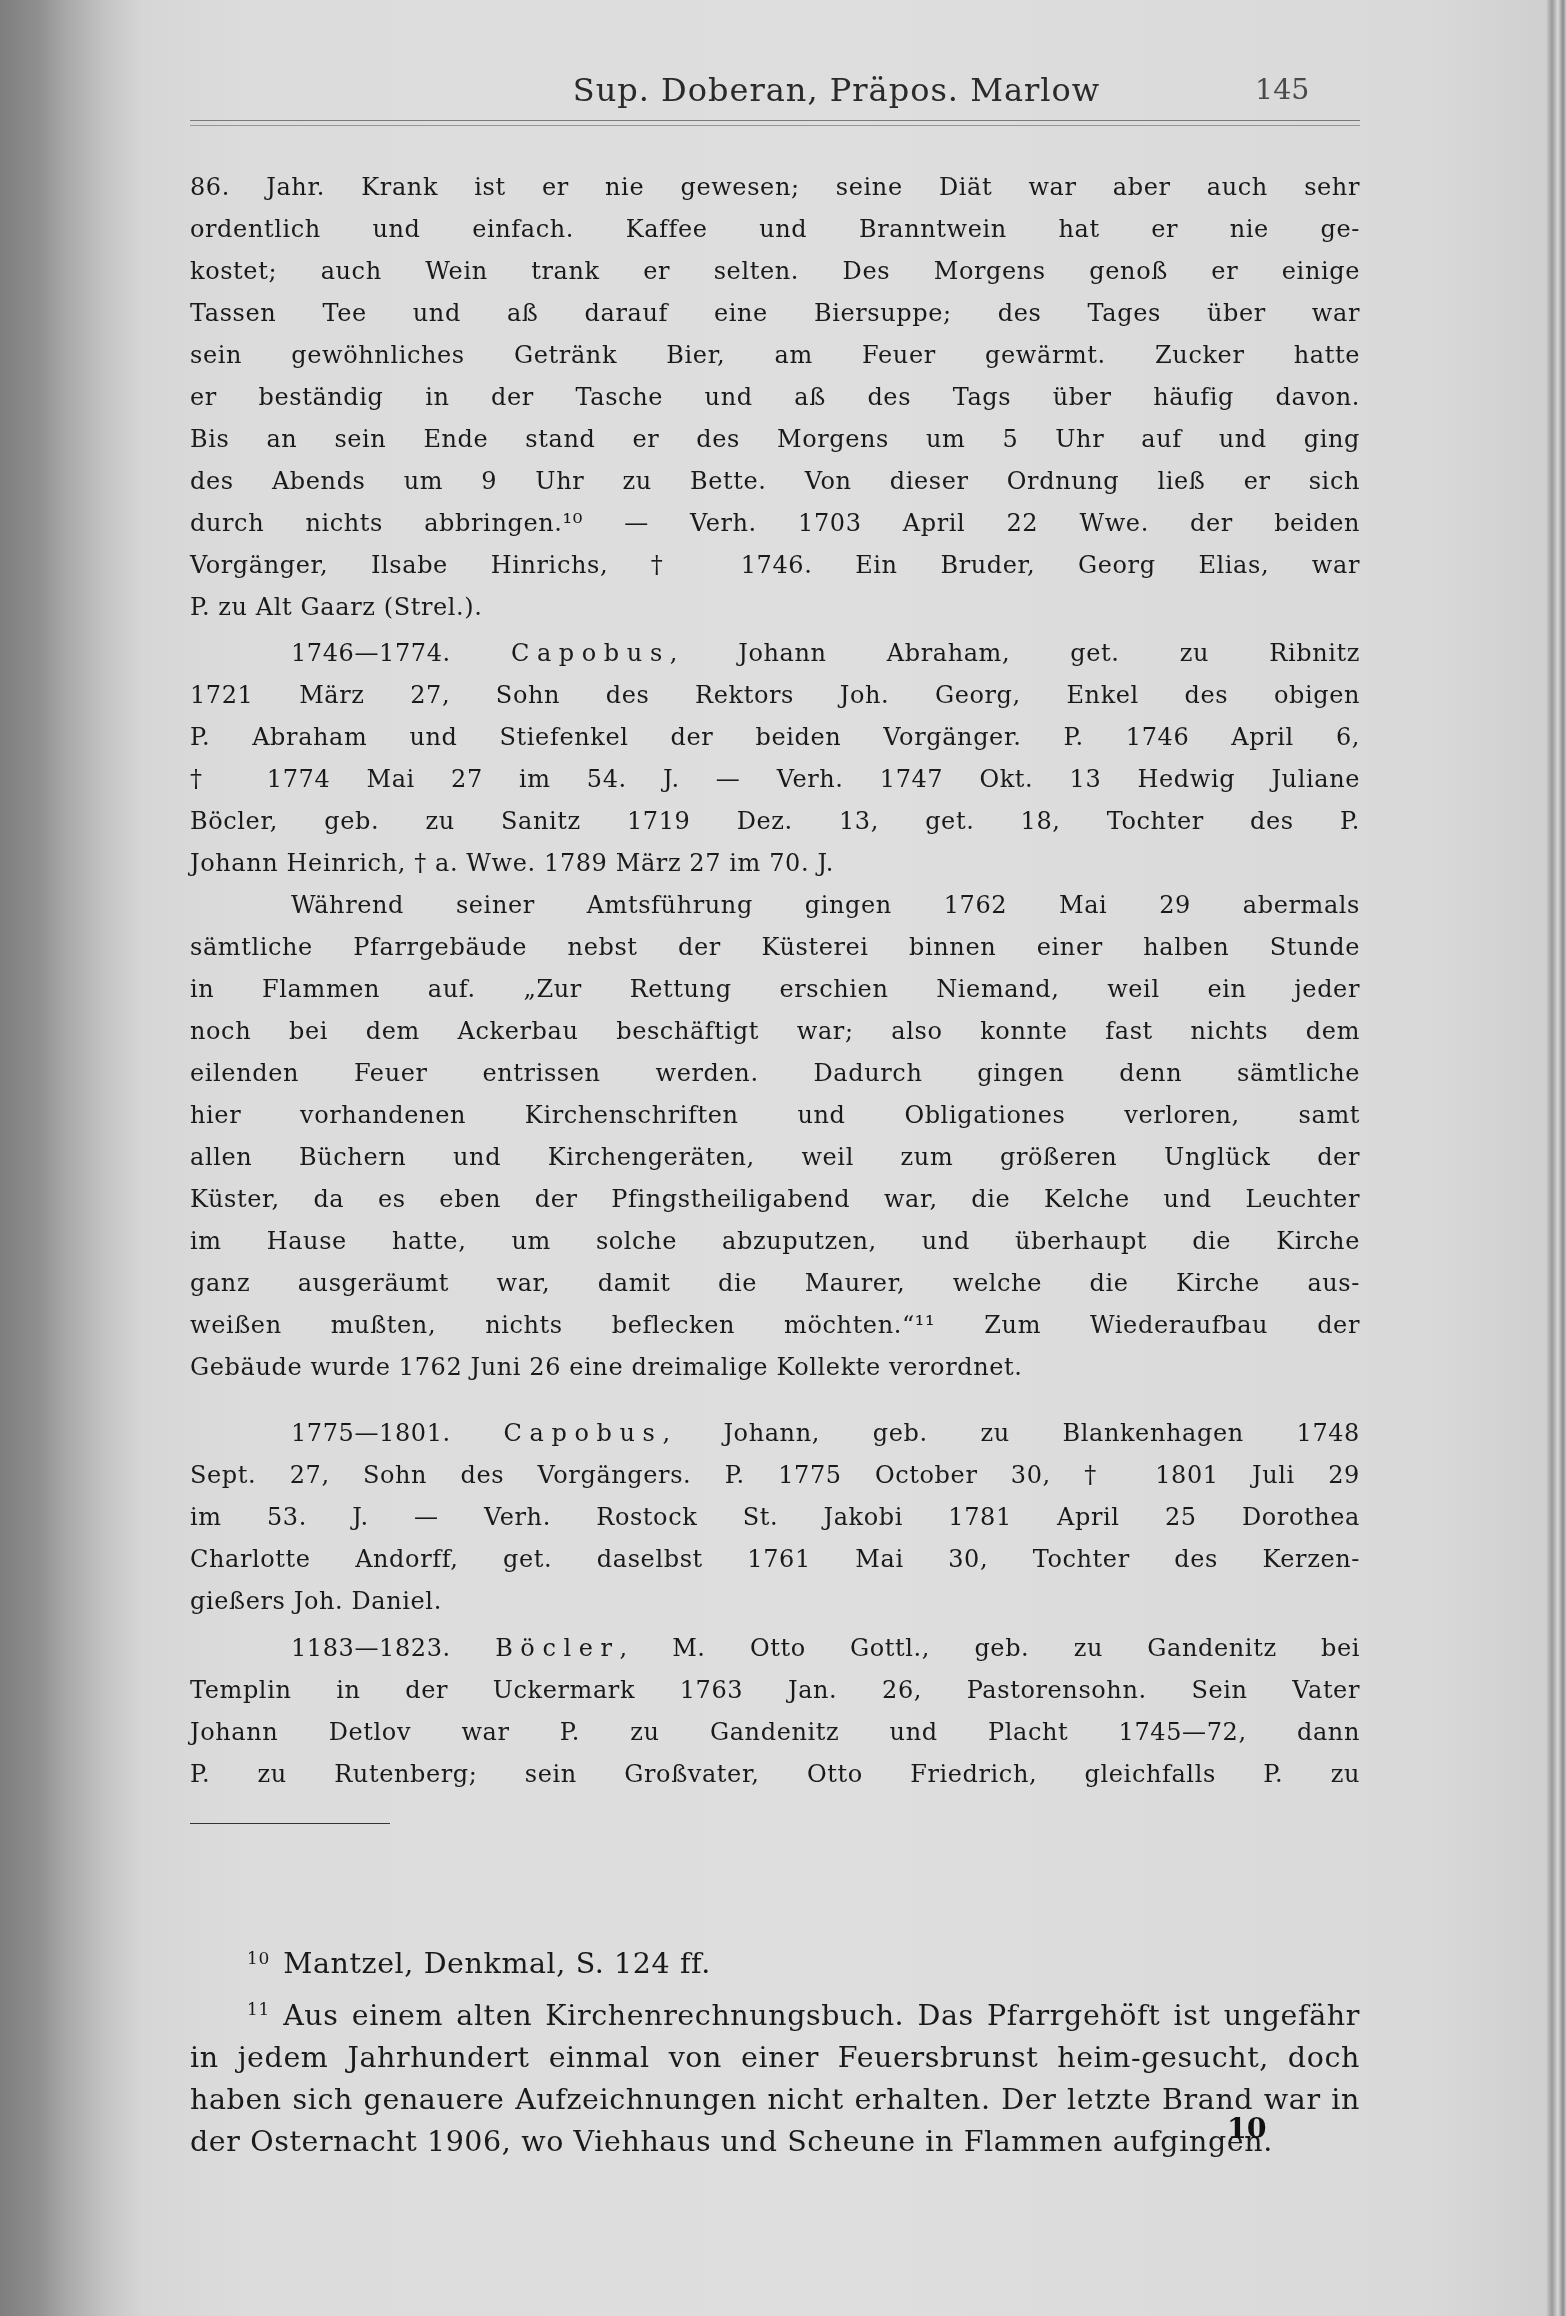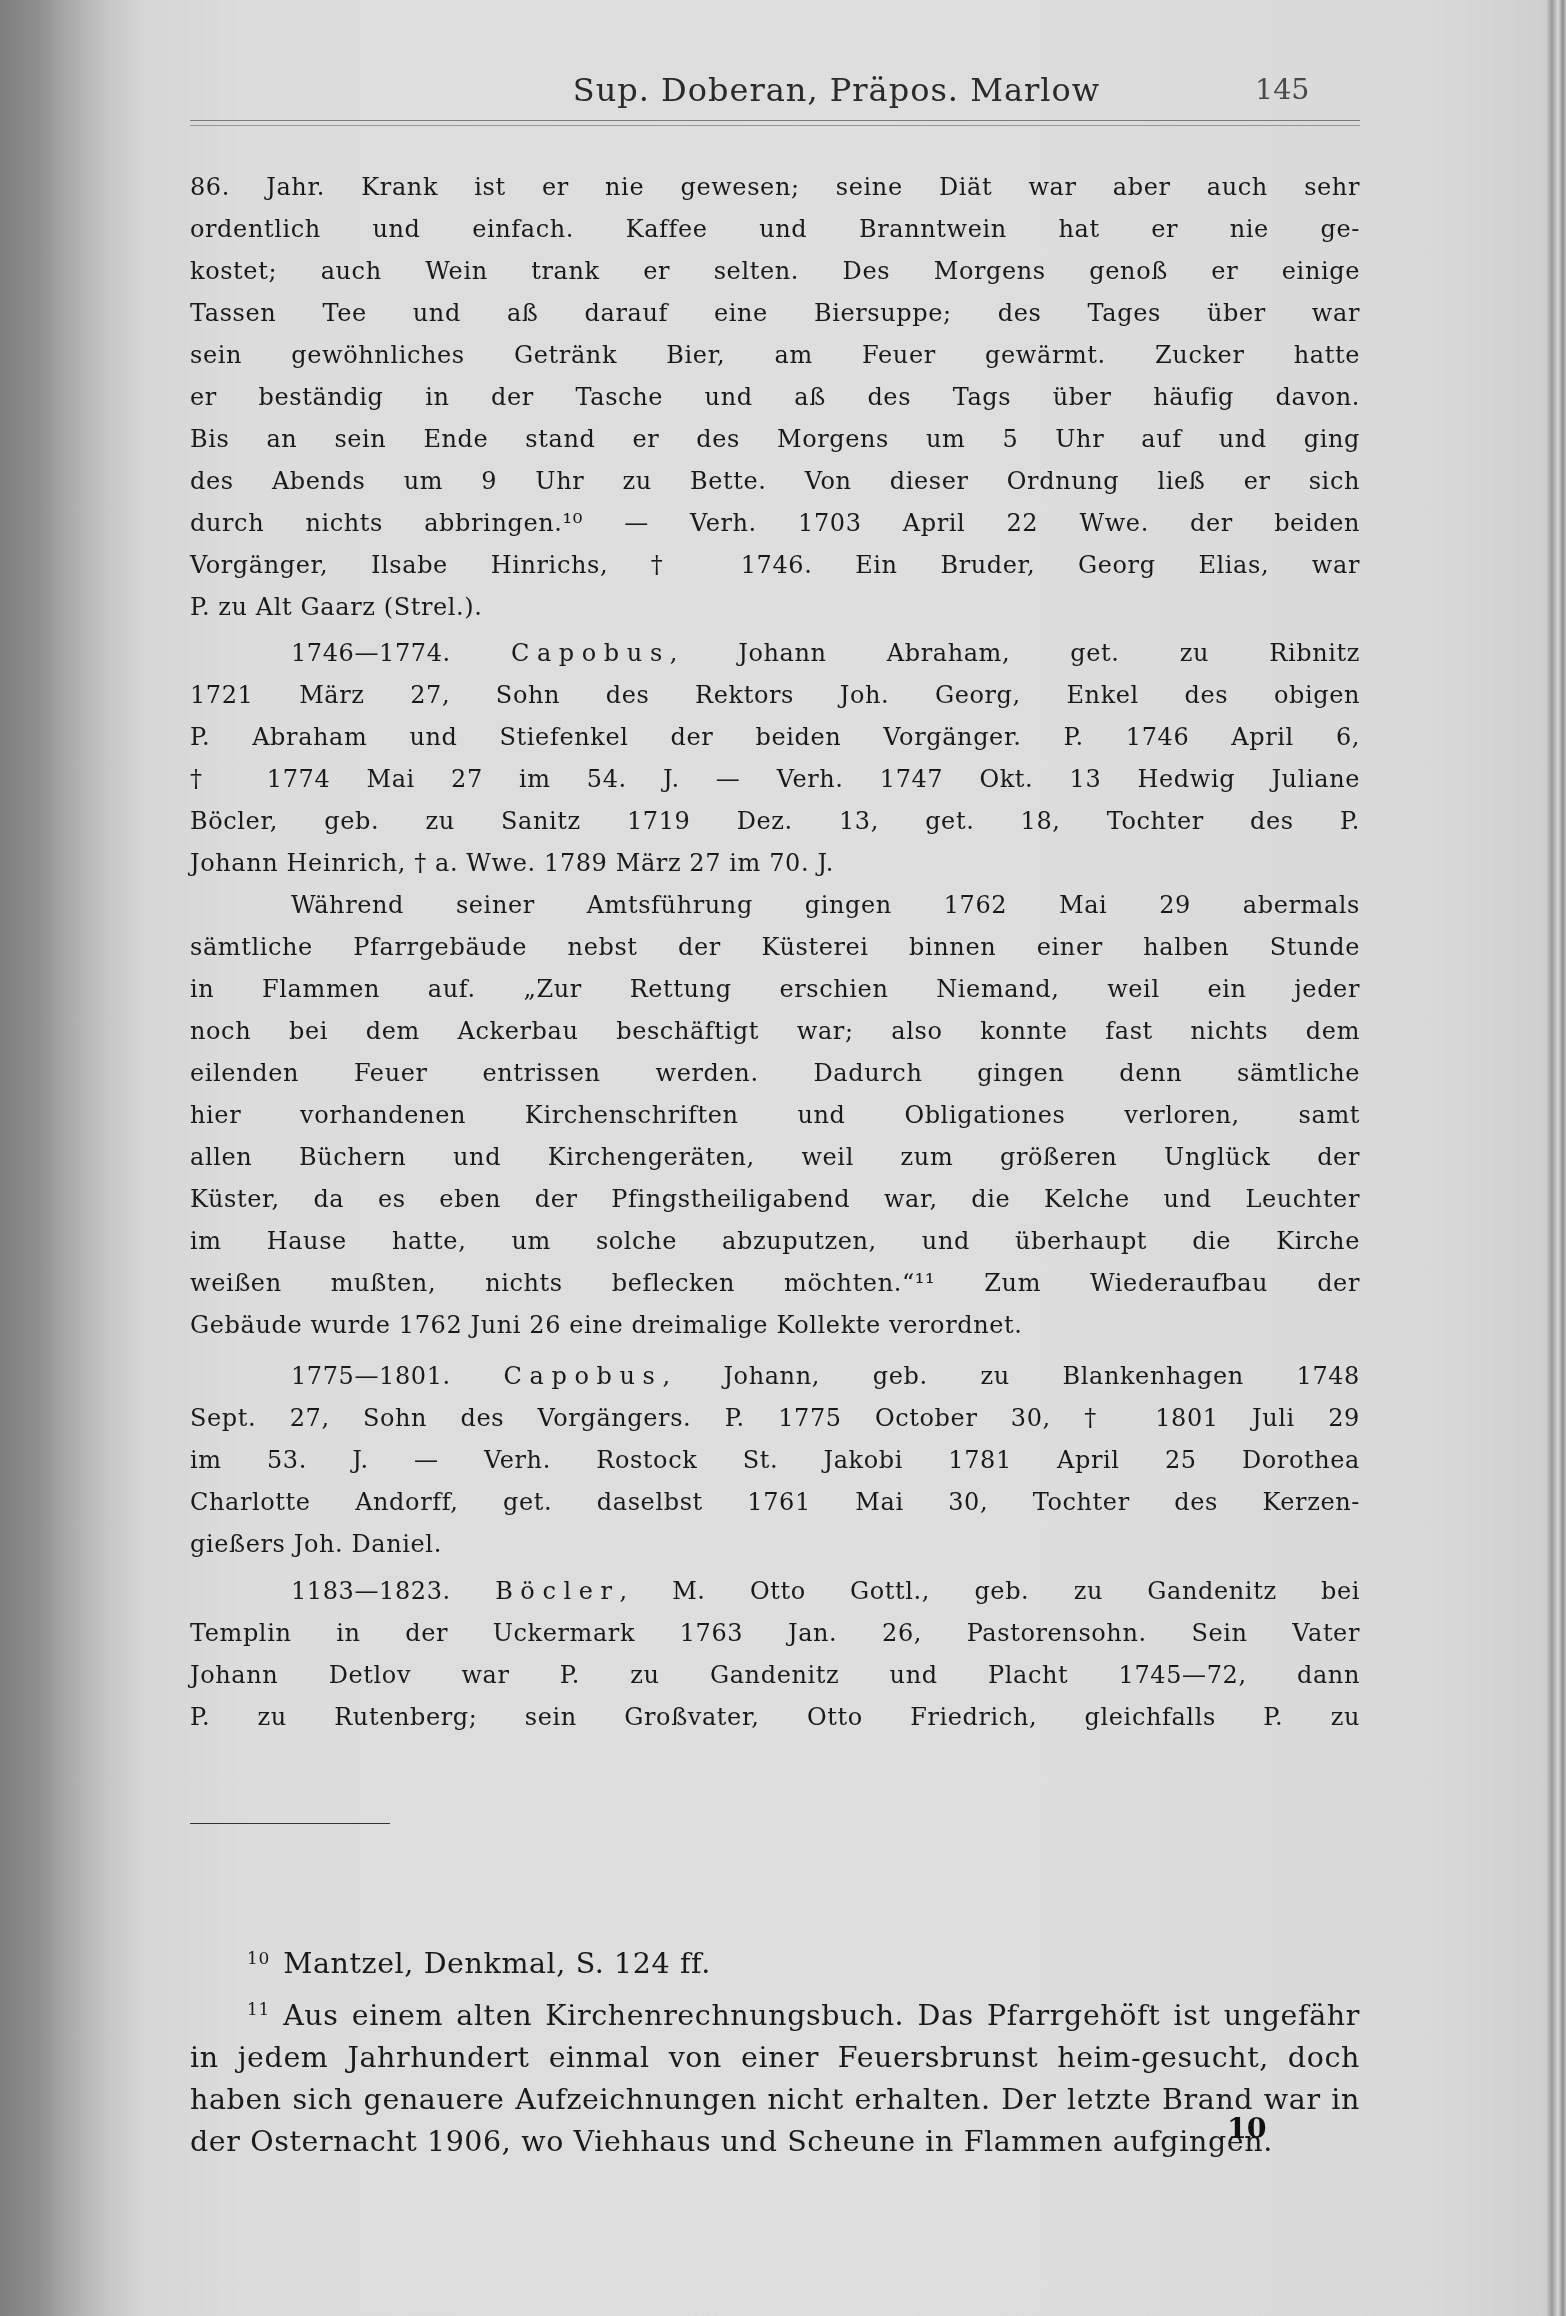--- a/index.html
+++ b/index.html
@@ -92,25 +92,26 @@
     <p>
       <span class="run-line" style="padding-left:101px;"><span>Während seiner Amtsführung gingen 1762 Mai 29 abermals</span></span>
       <span class="run-line">sämtliche Pfarrgebäude nebst der Küsterei binnen einer halben Stunde</span>
       <span class="run-line">in Flammen auf. „Zur Rettung erschien Niemand, weil ein jeder</span>
       <span class="run-line">noch bei dem Ackerbau beschäftigt war; also konnte fast nichts dem</span>
       <span class="run-line">eilenden Feuer entrissen werden. Dadurch gingen denn sämtliche</span>
       <span class="run-line">hier vorhandenen Kirchenschriften und Obligationes verloren, samt</span>
       <span class="run-line">allen Büchern und Kirchengeräten, weil zum größeren Unglück der</span>
       <span class="run-line">Küster, da es eben der Pfingstheiligabend war, die Kelche und Leuchter</span>
       <span class="run-line">im Hause hatte, um solche abzuputzen, und überhaupt die Kirche</span>
+      <span class="run-line">ganz ausgeräumt war, damit die Maurer, welche die Kirche aus-</span>
       <span class="run-line">weißen mußten, nichts beflecken möchten.“¹¹ Zum Wiederaufbau der</span>
       <span class="run-line last">Gebäude wurde 1762 Juni 26 eine dreimalige Kollekte verordnet.</span>
     </p>
 
-    <p class="entry" style="margin-top:9px;">
+    <p class="entry" style="margin-top:24px;">
       <span class="run-line" style="padding-left:101px;"><span>1775—1801.</span> <span class="spaced">Capobus</span><span>, Johann, geb. zu Blankenhagen 1748</span></span>
       <span class="run-line">Sept. 27, Sohn des Vorgängers. P. 1775 October 30, † 1801 Juli 29</span>
       <span class="run-line">im 53. J. — Verh. Rostock St. Jakobi 1781 April 25 Dorothea</span>
       <span class="run-line">Charlotte Andorff, get. daselbst 1761 Mai 30, Tochter des Kerzen-</span>
       <span class="run-line last">gießers Joh. Daniel.</span>
     </p>
 
     <p class="entry" style="margin-top:5.7px;">
       <span class="run-line" style="padding-left:101px;"><span>1183—1823.</span> <span class="spaced">Böcler</span><span>, M. Otto Gottl., geb. zu Gandenitz bei</span></span>
       <span class="run-line">Templin in der Uckermark 1763 Jan. 26, Pastorensohn. Sein Vater</span>

